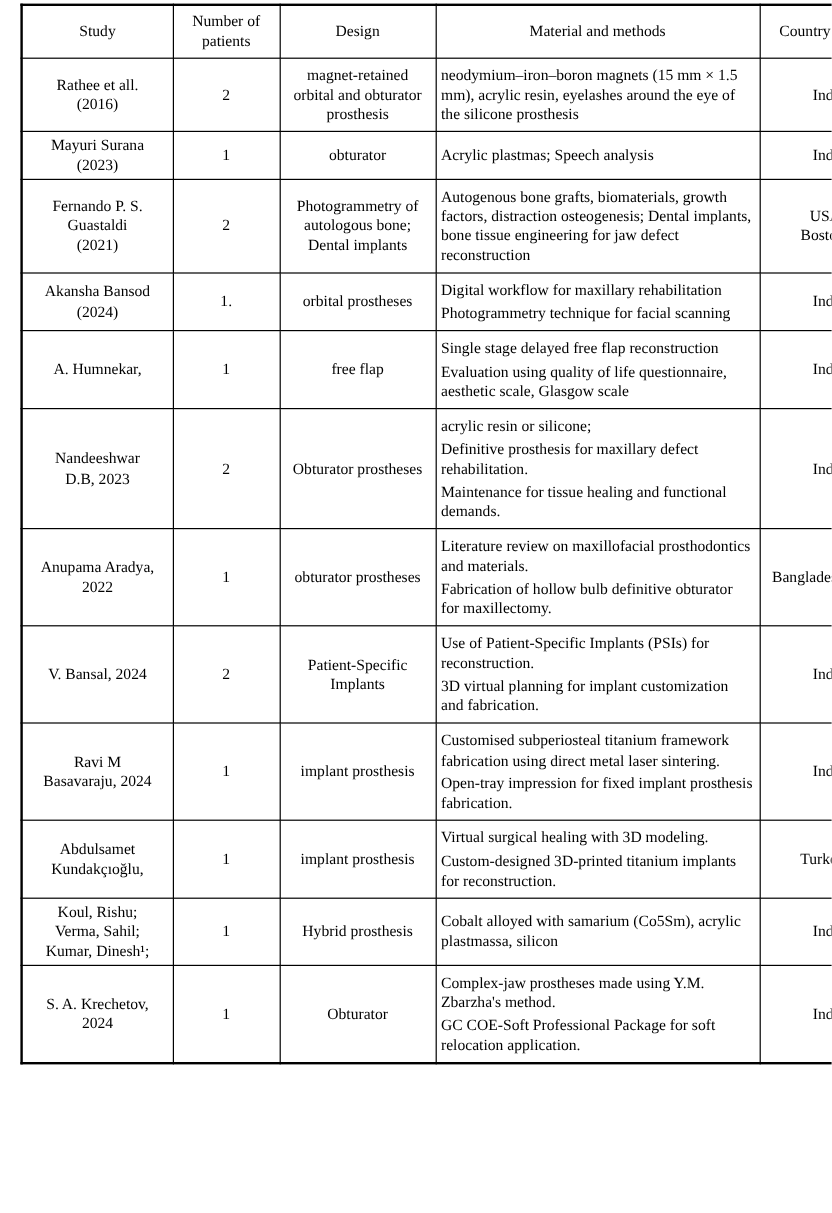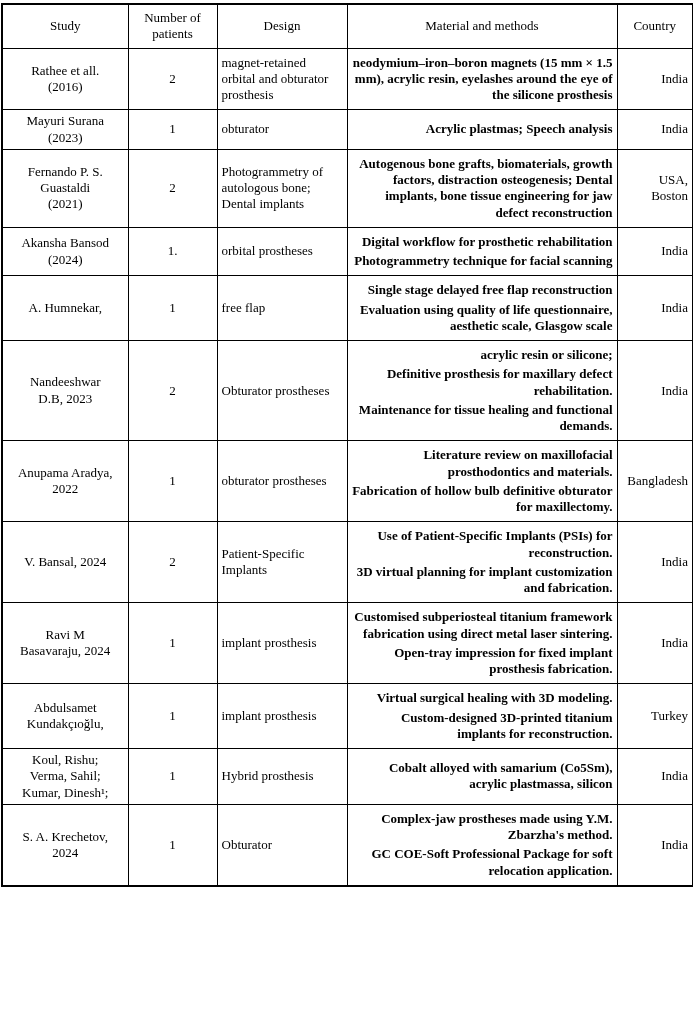--- a/index.html
+++ b/index.html
@@ -3,21 +3,21 @@
 <meta charset="utf-8">
 <style>
   html, body {
     margin: 0;
     padding: 0;
     background: #ffffff;
   }
   .page {
     width: 693px;
     box-sizing: border-box;
-    padding: 3px 1px 2px 1px;
+    padding: 3px 1px 2px 17px;
     background: #ffffff;
   }
   table.studies {
     width: 691px;
     table-layout: fixed;
     border-collapse: collapse;
     border: 2px solid #000000;
     font-family: "Liberation Serif", "DejaVu Serif", serif;
     font-size: 13px;
     color: #000000;
@@ -36,25 +36,25 @@
     padding: 5px 2px;
   }
   td.c-study {
     text-align: center;
     white-space: pre-line;
   }
   td.c-patients {
     text-align: center;
   }
   td.c-design {
+    text-align: center;
   }
   td.c-materials {
-    text-align: right;
+    text-align: left;
     padding: 3px 6px;
-    font-weight: bold;
   }
   td.c-materials p {
     margin: 3px 0;
   }
   td.c-country {
     text-align: right;
     overflow-wrap: anywhere;
   }
 </style>
 </head>
@@ -109,21 +109,21 @@
             <p>Autogenous bone grafts, biomaterials, growth factors, distraction osteogenesis; Dental implants, bone tissue engineering for jaw defect reconstruction</p>
           </td>
     <td class="c-country">USA, Boston</td>
   </tr>
         <tr>
     <td class="c-study">Akansha Bansod
 (2024)</td>
     <td class="c-patients">1.</td>
     <td class="c-design">orbital prostheses</td>
     <td class="c-materials">
-            <p>Digital workflow for prosthetic rehabilitation</p>
+            <p>Digital workflow for maxillary rehabilitation</p>
             <p>Photogrammetry technique for facial scanning</p>
           </td>
     <td class="c-country">India</td>
   </tr>
         <tr>
     <td class="c-study">A. Humnekar,</td>
     <td class="c-patients">1</td>
     <td class="c-design">free flap</td>
     <td class="c-materials">
             <p>Single stage delayed free flap reconstruction</p>

